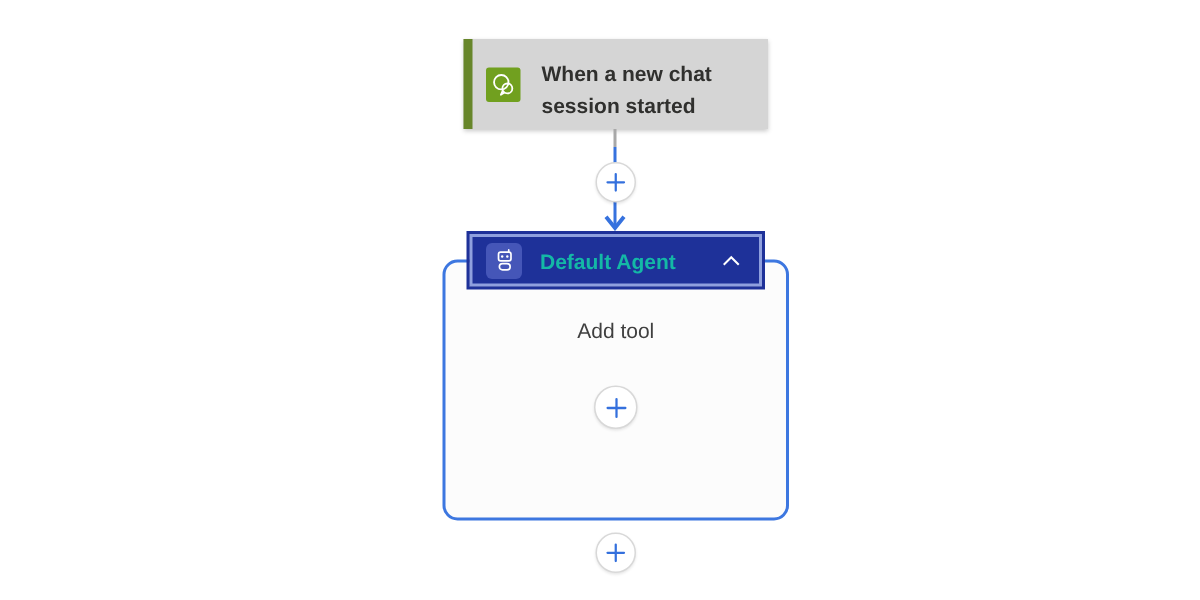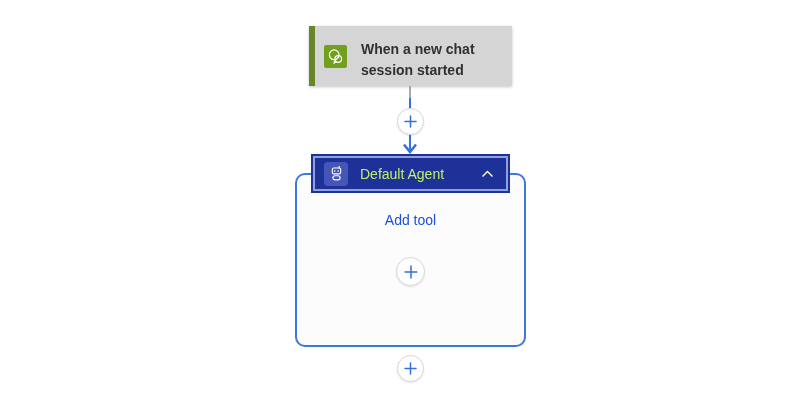--- a/index.html
+++ b/index.html
@@ -90,21 +90,21 @@
     background: #fcfcfc;
     border: 2px solid #3d77e0;
     border-radius: 10px;
     z-index: 1;
   }
   .add-tool-label {
     position: absolute;
     left: 0; right: 0; top: 37px;
     text-align: center;
     font-size: 14px;
-    color: #1d4ed8;
+    color: #404040;
   }
 
   .agent-header {
     position: absolute;
     left: 313px; top: 156px;
     width: 195px; height: 35px;
     background: #1e3199;
     border: 2px solid #8fa0de;
     outline: 2px solid #1e3199;
     display: flex;
@@ -115,23 +115,23 @@
   }
   .agent-icon {
     width: 24px; height: 24px;
     background: #4556b8;
     border-radius: 4px;
     display: flex; align-items: center; justify-content: center;
     flex: none;
   }
   .agent-title {
     margin-left: 12px;
-    color: #bef264;
+    color: #14b8a6;
     font-size: 14px;
-    font-weight: 400;
+    font-weight: 700;
     white-space: nowrap;
   }
   .chevron-btn {
     margin-left: auto;
     display: flex; align-items: center; justify-content: center;
     width: 18px; height: 18px;
     cursor: pointer;
     line-height: 0;
   }
 </style>

